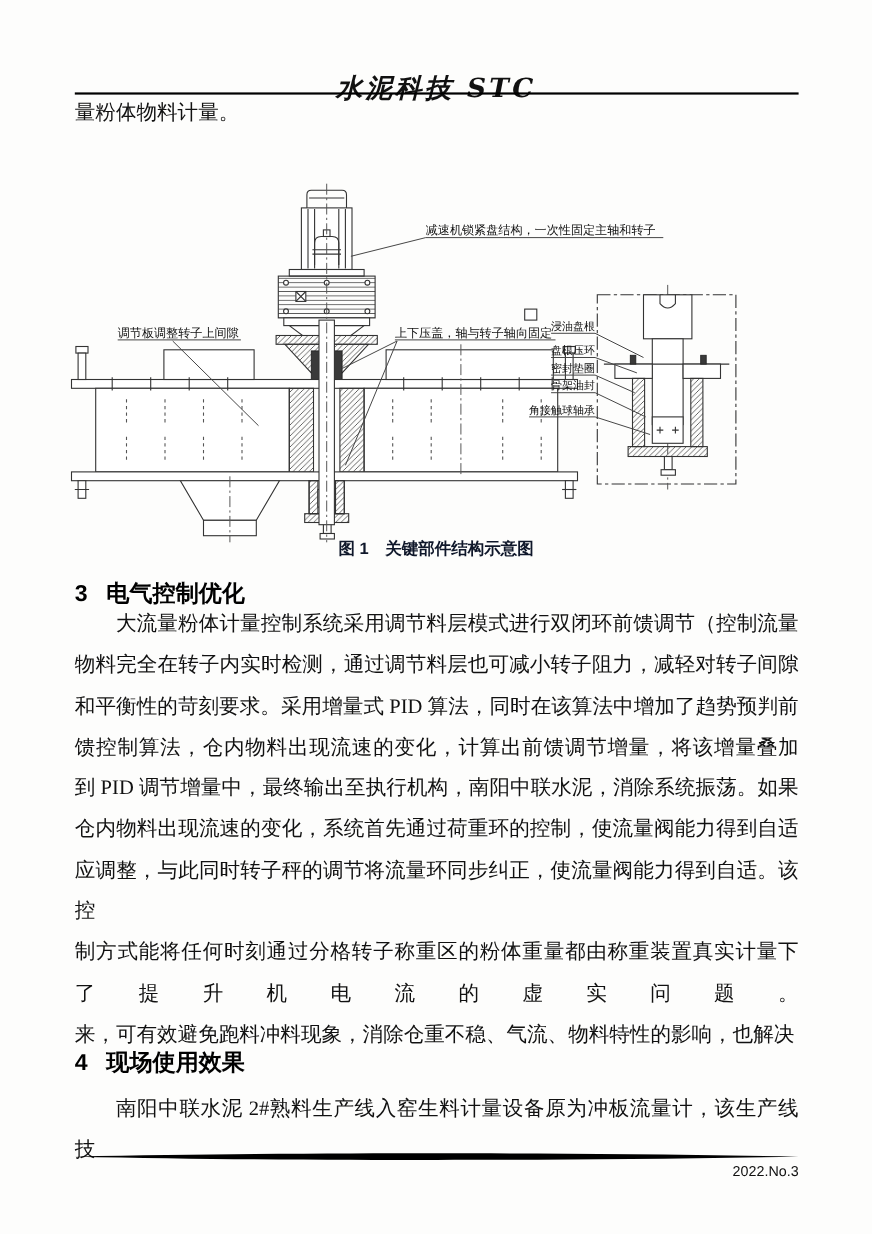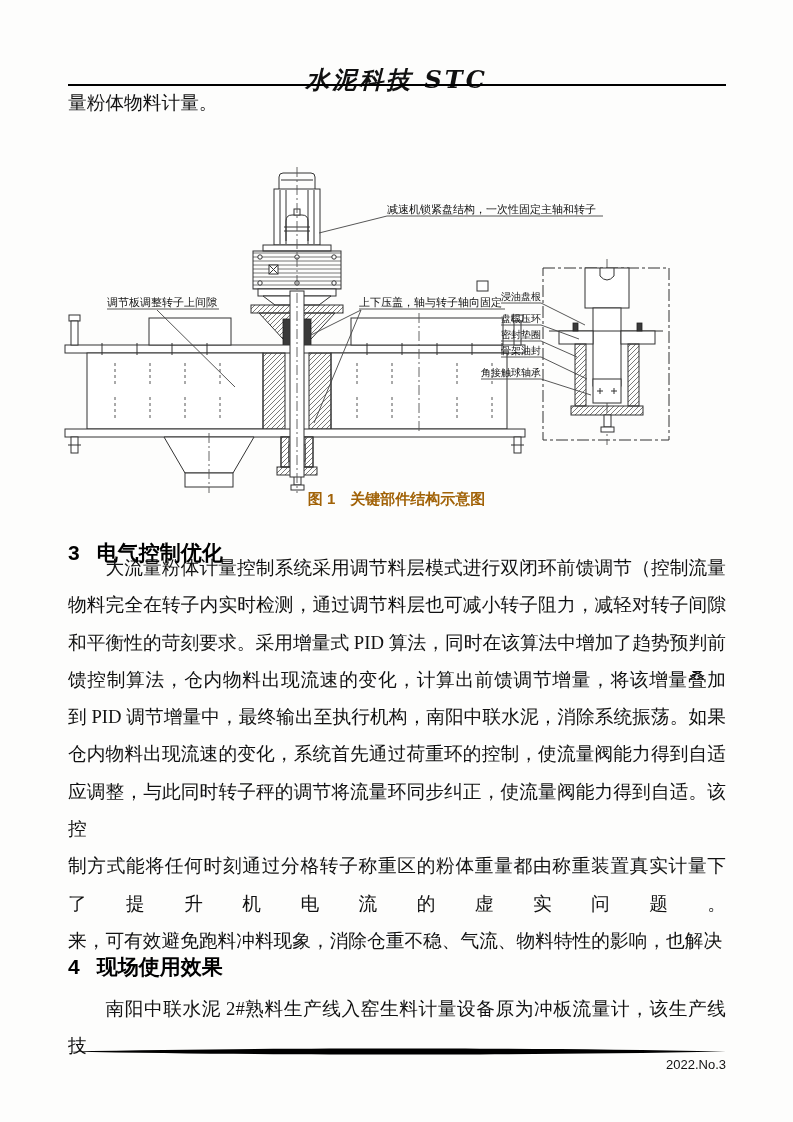--- a/index.html
+++ b/index.html
@@ -28,30 +28,30 @@
   .para.indent .tline:first-child { text-indent:2em; }
   #intro-para { top:84px; line-height:38px; }
   #para-s3   { top:549px; line-height:37.3px; }
   #para-s4   { top:990px; line-height:37.3px; }
 
   
   .sec-head {
     left:68px; font-family:"Liberation Sans","DejaVu Sans",sans-serif;
     font-weight:bold; font-size:21px; line-height:26px; color:#000;
   }
-  #head-s3 { top:540px; }
+  #head-s3 { top:527px; }
   #head-s4 { top:954px; }
   .sec-title { margin-left:17px; }
 
   
   #figure-svg { left:57px; top:163px; }
   .fig-caption {
     left:0; right:0; top:490px; text-align:center;
     font-family:"Liberation Sans","DejaVu Sans",sans-serif;
-    font-weight:bold; font-size:15px; color:#a16207;
+    font-weight:bold; font-size:15px; color:#0f172a;
   }
 
   
   .s  { stroke:#333; stroke-width:1; fill:none; }
   .sf { stroke:#333; stroke-width:1; fill:#ffffff; }
   .hz { stroke:#333; stroke-width:1; fill:url(#hl); }
   .hd { stroke:#333; stroke-width:1; fill:url(#diag); }
   .dk { stroke:#222; stroke-width:0.8; fill:#3a3a3a; }
   .cdash { stroke:#555; stroke-width:0.9; fill:none; stroke-dasharray:10 3 2 3; }
   .tick  { stroke:#555; stroke-width:1; stroke-dasharray:3 3; }

